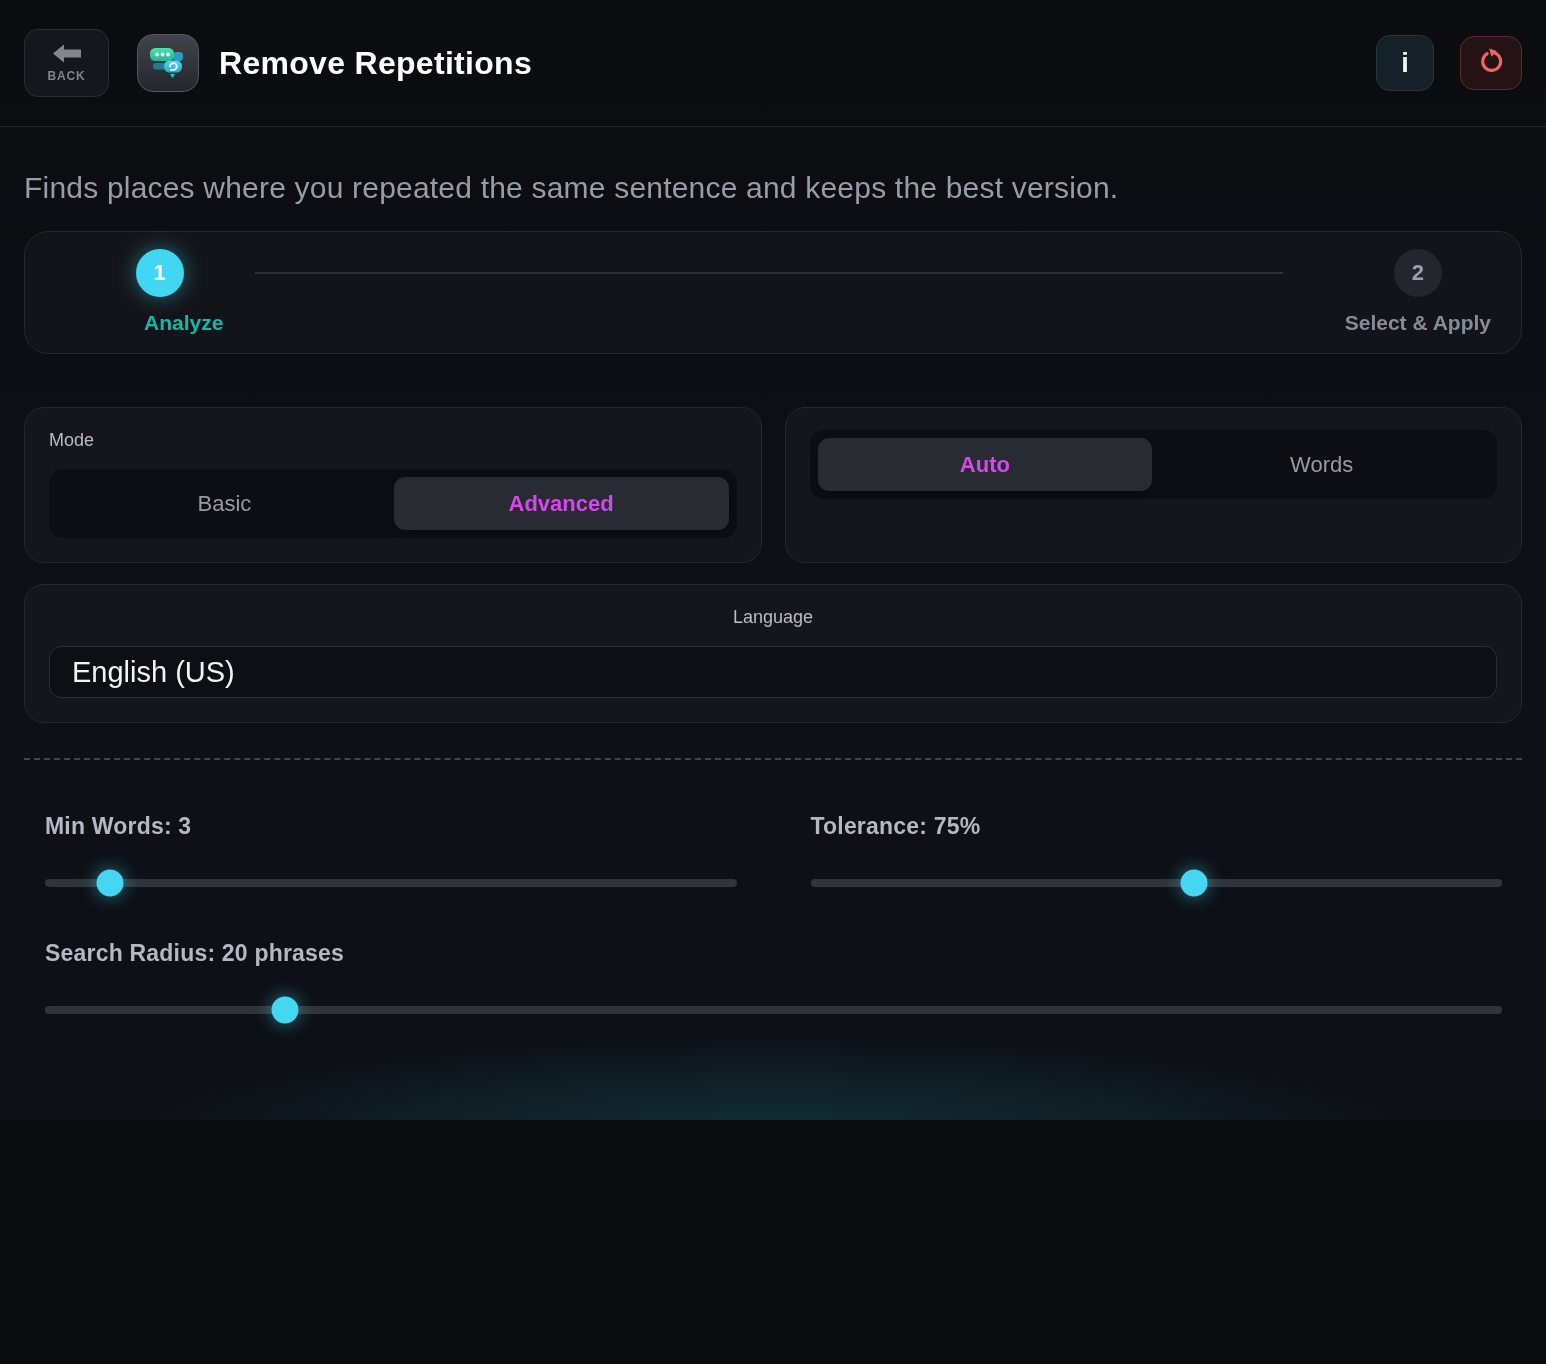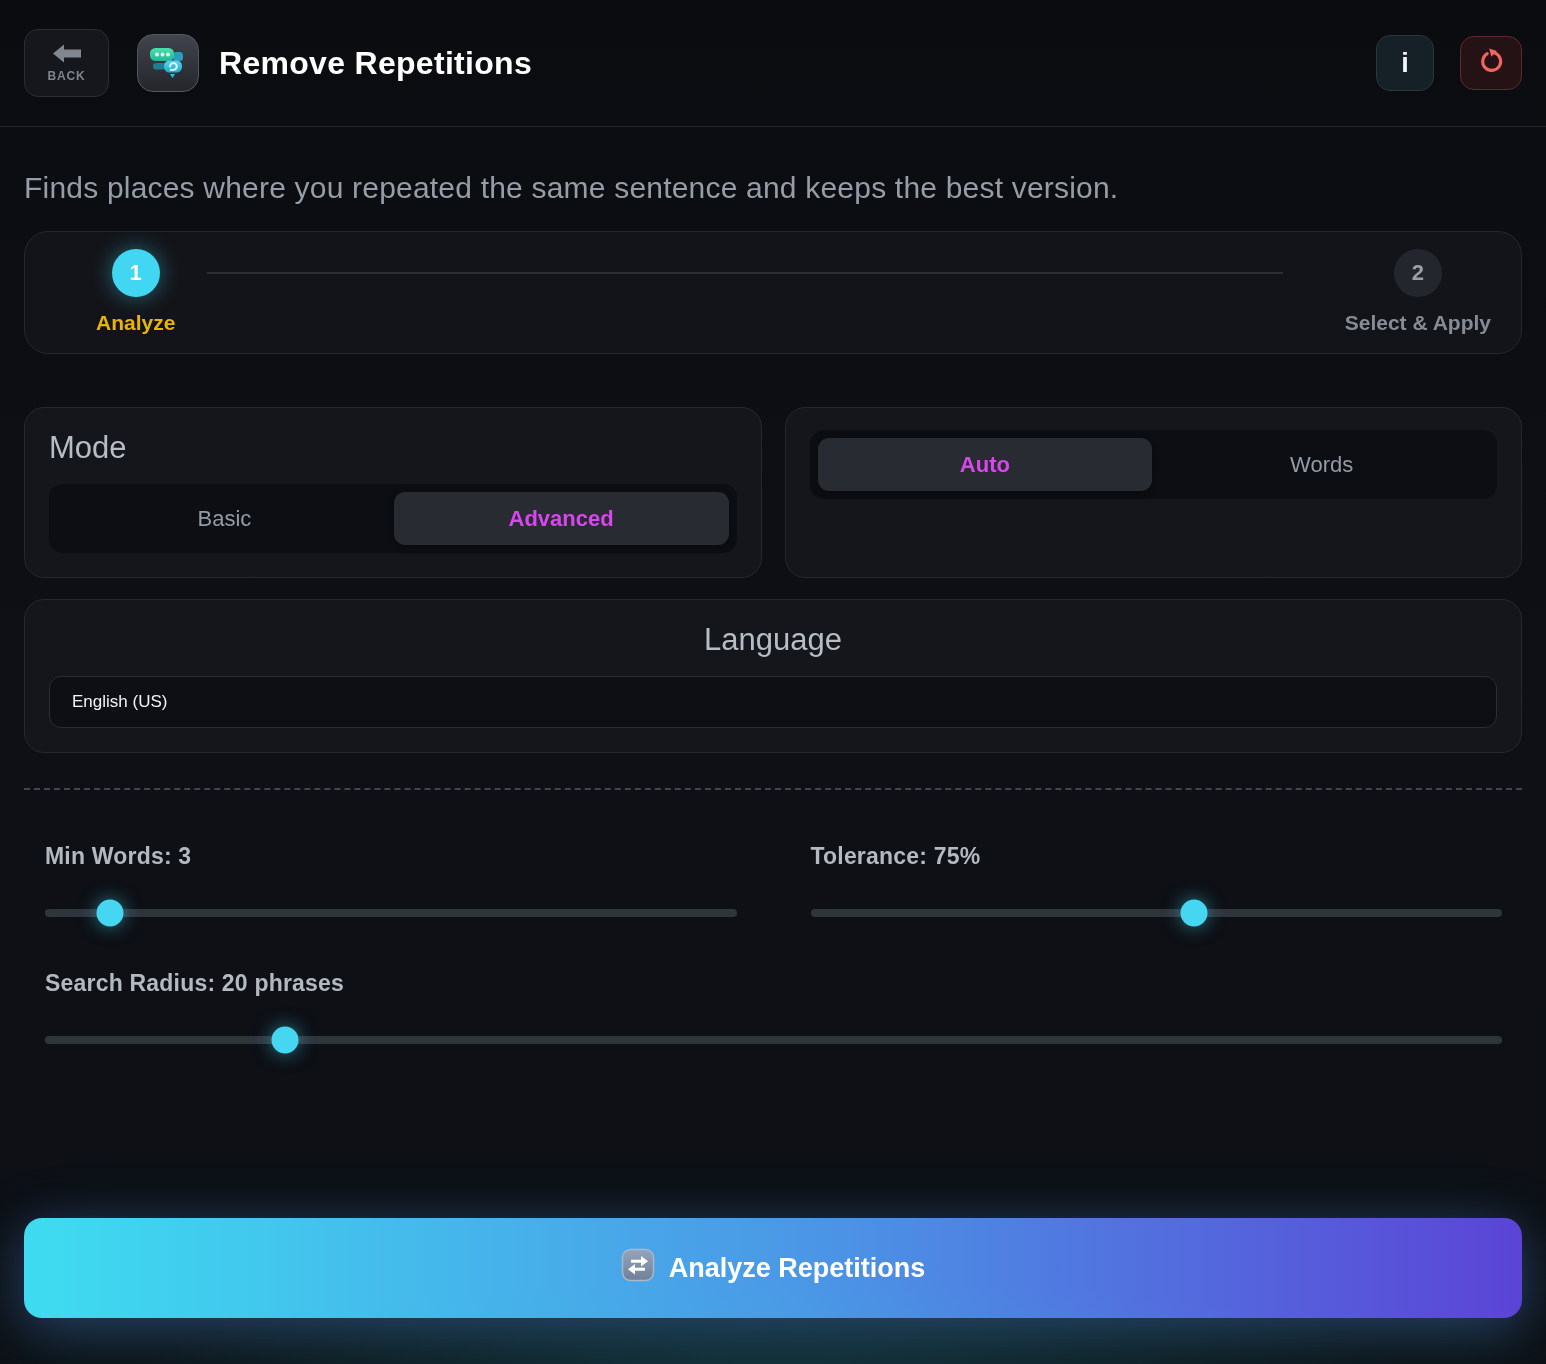--- a/index.html
+++ b/index.html
@@ -2,21 +2,21 @@
 <html><head>
 <meta charset="utf-8">
 <style>
   * { box-sizing: border-box; margin: 0; padding: 0; }
   html, body { background: #0a0b0f; }
   body { font-family: "Liberation Sans", sans-serif; }
 
   .page {
     position: relative;
     width: 1546px;
-    height: 1364px;
+    height: 1120px;
     margin: 0 auto;
     background: linear-gradient(180deg, #0b0c10 0%, #0e1016 55%, #0d1015 100%);
     overflow: hidden;
   }
   .page::after {
     content: "";
     position: absolute;
     left: 0; right: 0; bottom: 0;
     height: 90px;
     background: radial-gradient(ellipse 60% 160% at 50% 115%, rgba(45,190,215,0.18), rgba(45,190,215,0.0) 70%);
@@ -115,21 +115,21 @@
   .step-circle.active {
     background: #41d6f1;
     color: #ffffff;
     box-shadow: 0 0 22px rgba(65,214,241,0.45);
   }
   .step-circle.inactive {
     background: #24262d;
     color: #9aa0aa;
   }
   .step-label { margin-top: 14px; font-size: 21px; font-weight: bold; }
-  .step-label.active { color: #eab308; }
+  .step-label.active { color: #14b8a6; margin-left: 48px; }
   .step-label.inactive { color: #868c96; }
   .step-line {
     flex: 1;
     height: 2px;
     background: #2c2f36;
     margin: 23px 62px 0 32px;
   }
 
   
   .cards-row {
@@ -139,21 +139,21 @@
     margin: 53px 24px 0 24px;
   }
   .card {
     background: #15161c;
     border: 1px solid #26282e;
     border-radius: 20px;
     padding: 22px 24px 24px 24px;
   }
   .card-label {
     color: #b7bdc5;
-    font-size: 31px;
+    font-size: 18px;
     margin-bottom: 18px;
   }
   .segmented {
     background: #0d0e13;
     border-radius: 14px;
     padding: 8px;
     display: flex;
     gap: 2px;
   }
   .segment {
@@ -176,21 +176,21 @@
 
   .language-card { margin: 21px 24px 0 24px; text-align: center; }
   .select-field {
     height: 52px;
     background: #0e0f14;
     border: 1px solid #2b2d34;
     border-radius: 12px;
     display: flex; align-items: center;
     padding: 0 22px;
     color: #f1f3f5;
-    font-size: 17px;
+    font-size: 29px;
     cursor: pointer;
   }
 
   
   .dashed-divider {
     margin: 35px 24px 0 24px;
     border-top: 2px dashed #41454d;
   }
 
   

